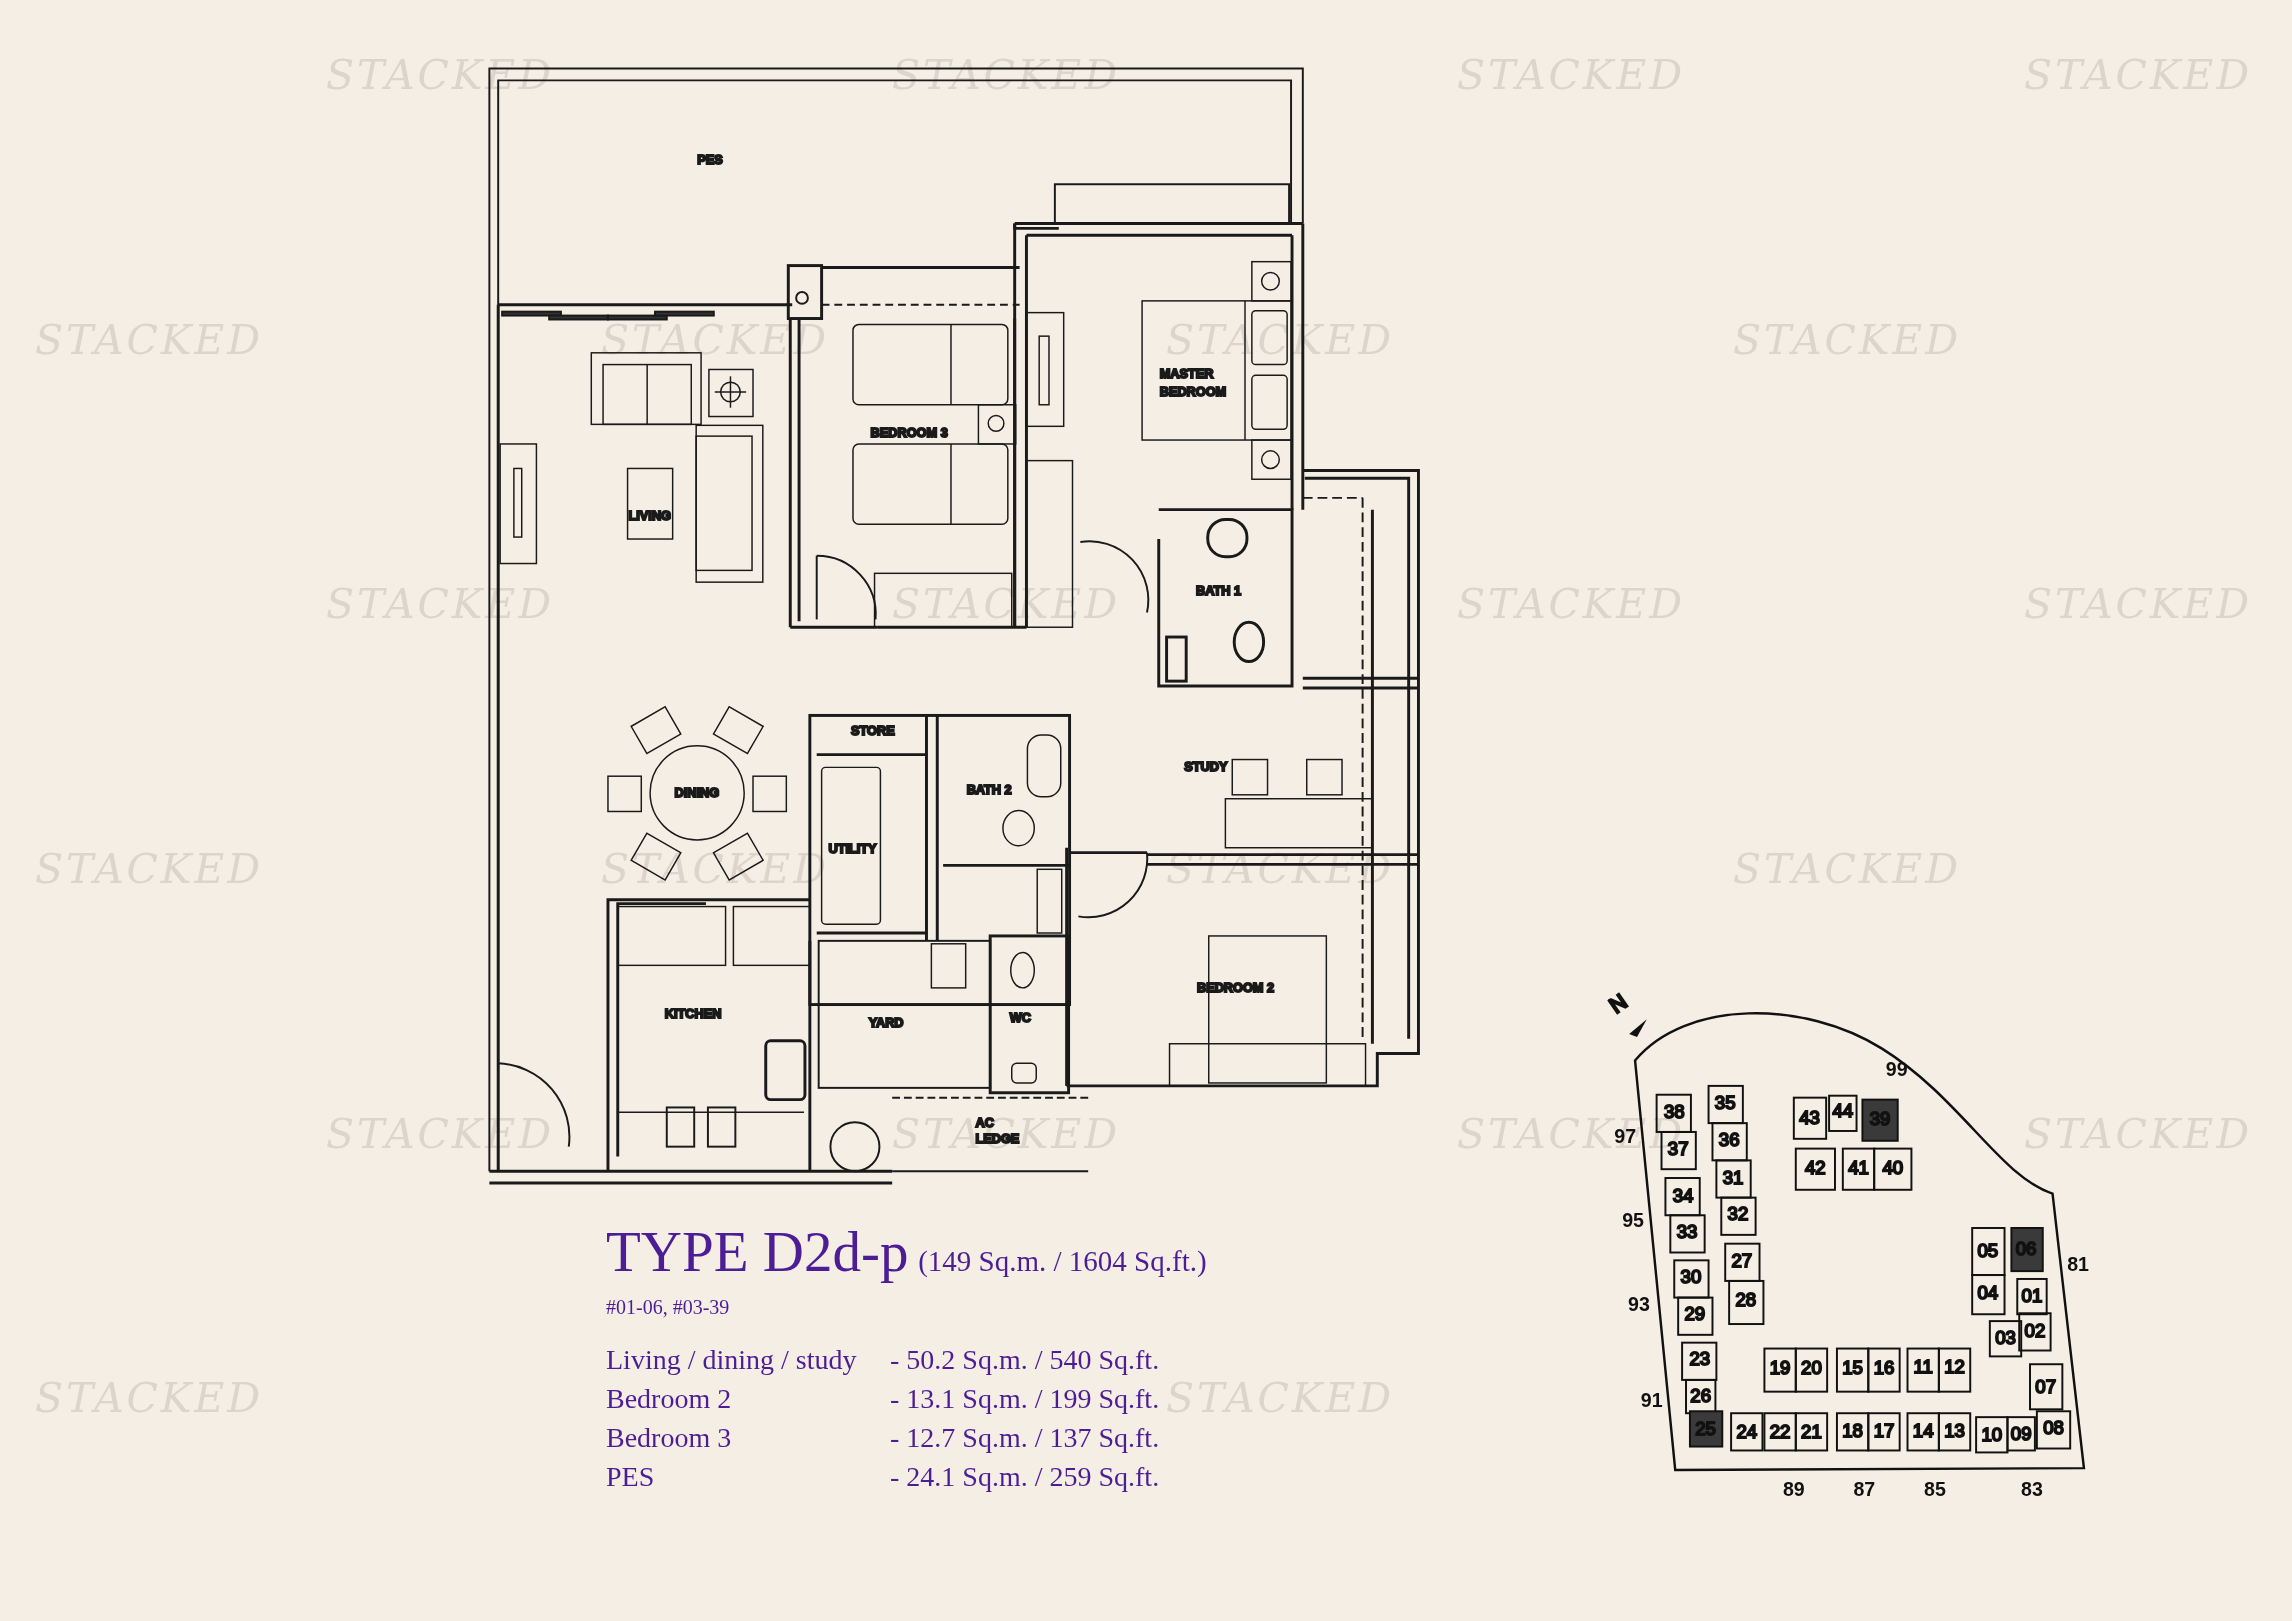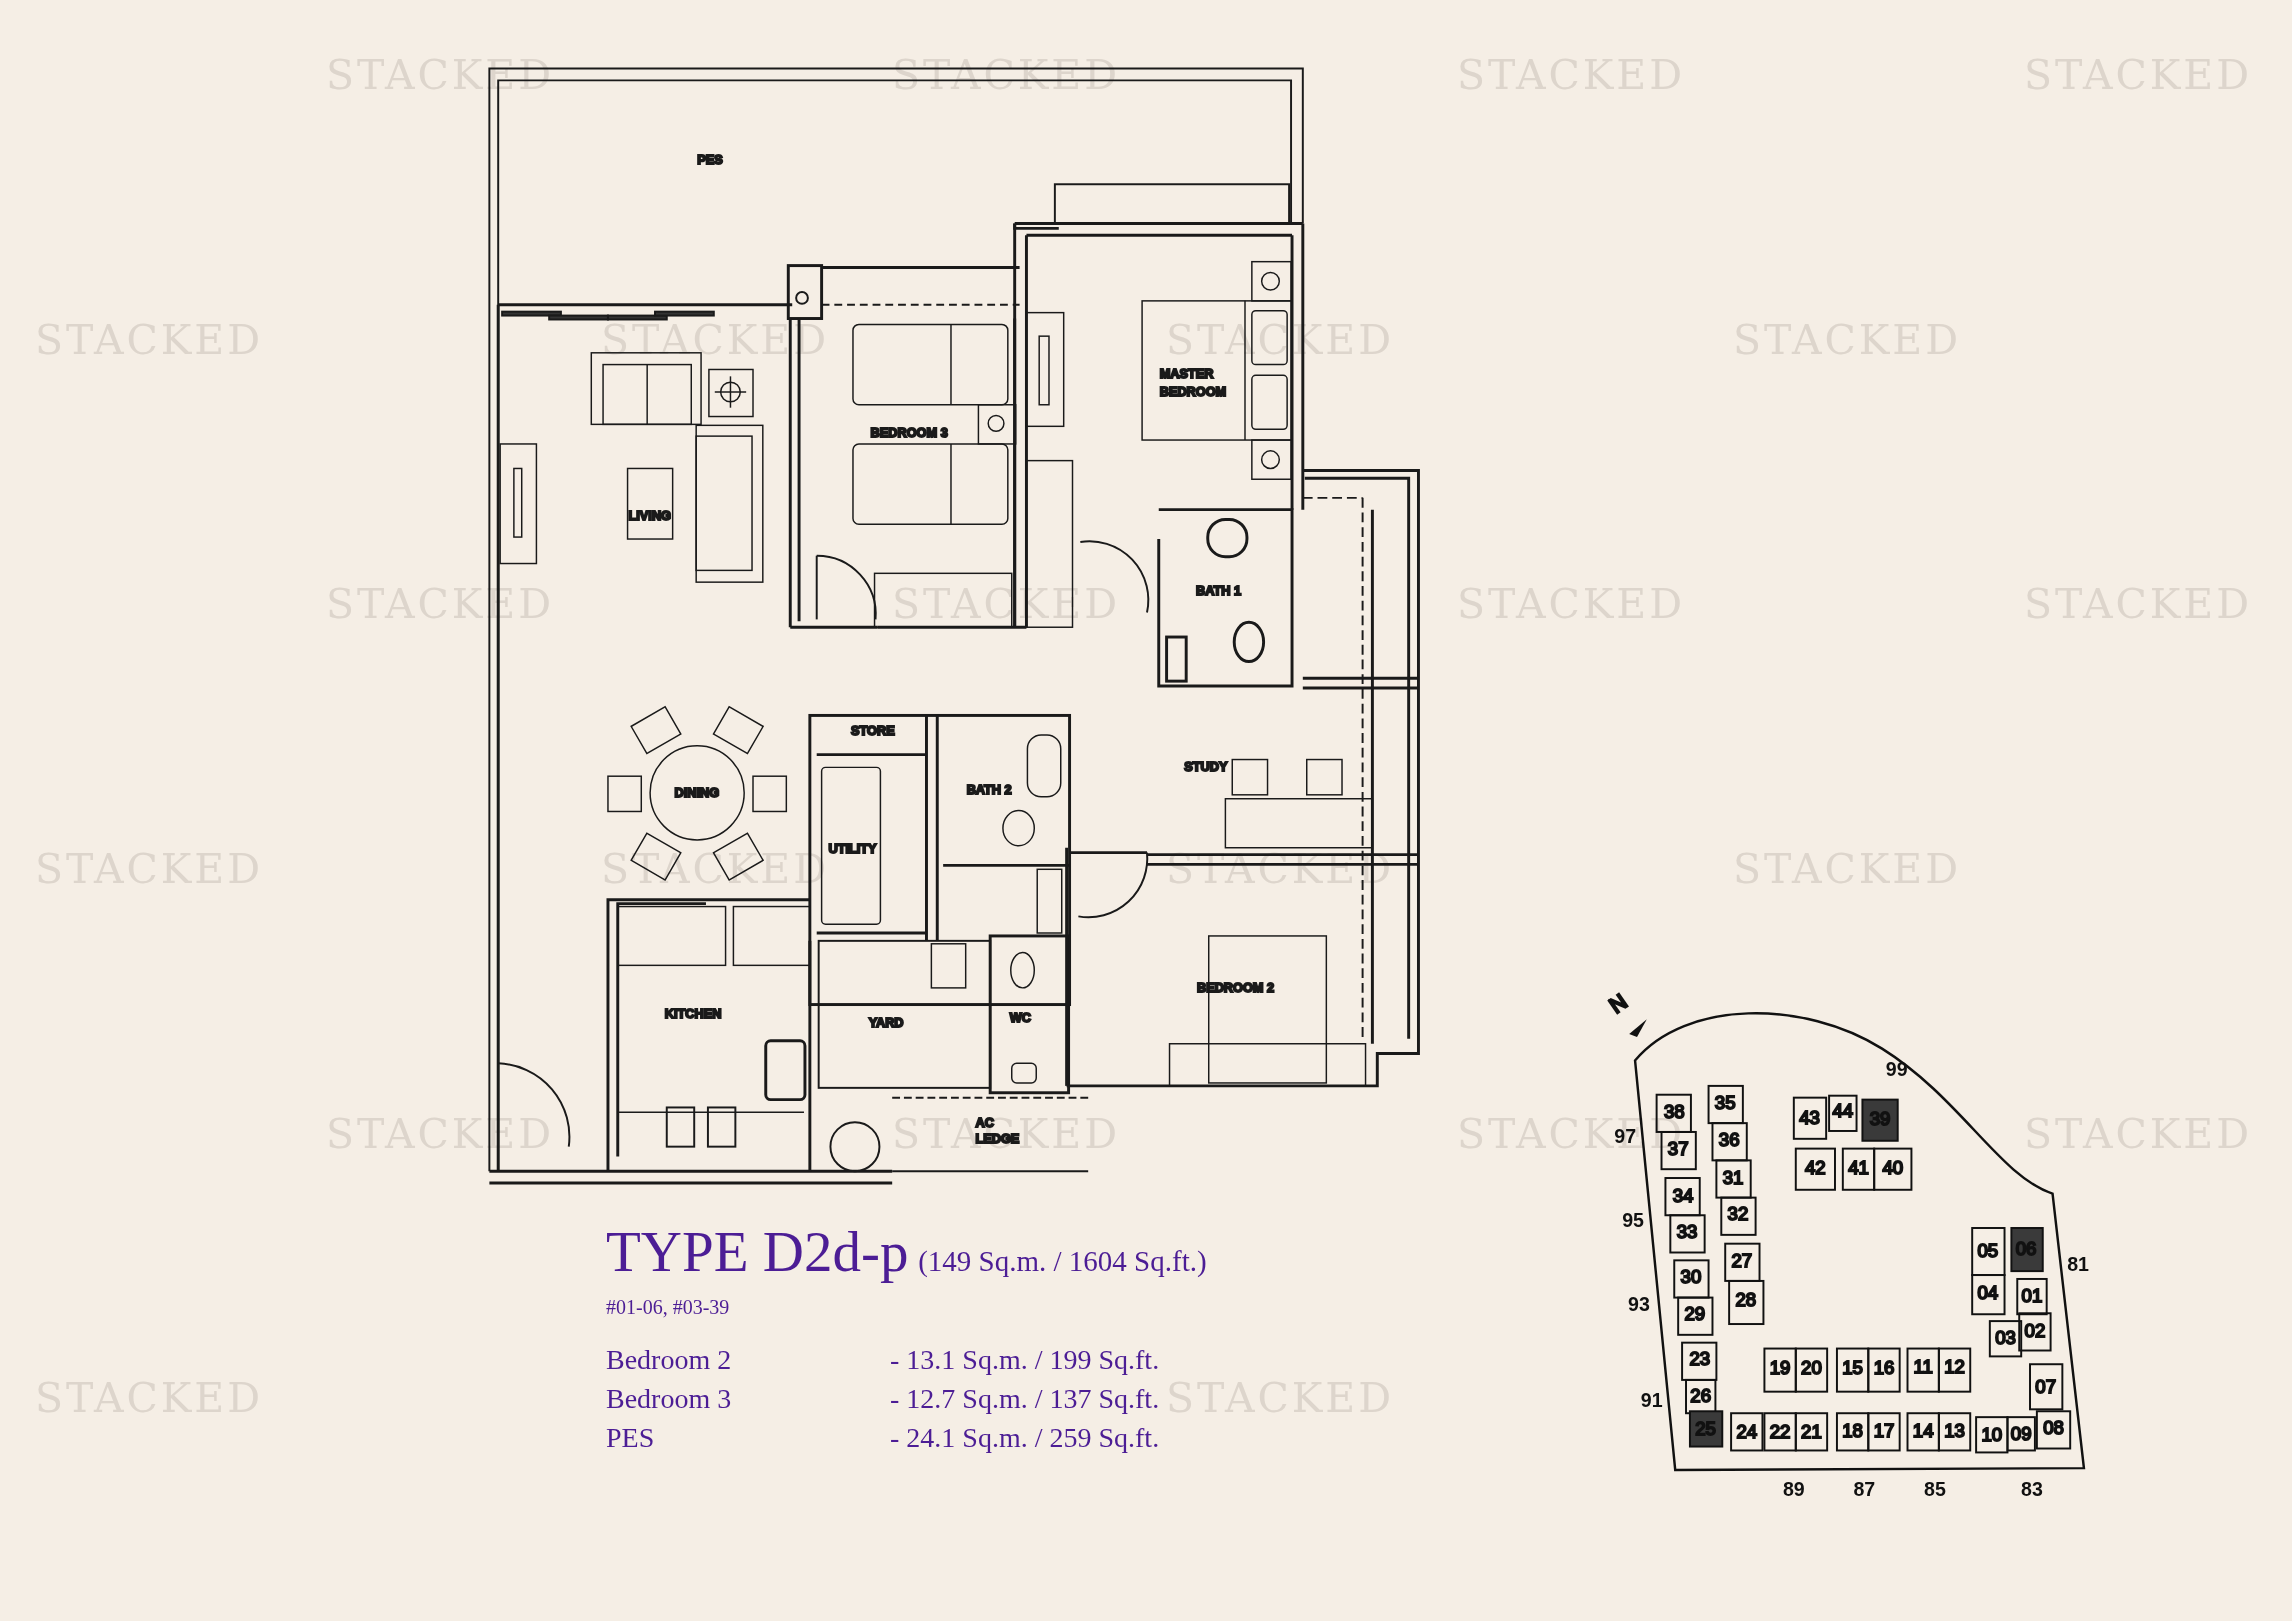--- a/index.html
+++ b/index.html
@@ -1,17 +1,17 @@
 <!DOCTYPE html>
 <html><head>
 <meta charset="utf-8">
 <style>
   html, body { margin:0; padding:0; }
   body { width:2293px; height:1621px; background:#f5eee5; position:relative; overflow:hidden; font-family:"Liberation Serif", serif; }
-  .wm { position:absolute; font-family:"DejaVu Serif", serif; font-size:41px; color:#ddd5cc; letter-spacing:2.9px; white-space:nowrap; pointer-events:none; }
+  .wm { position:absolute; font-family:"DejaVu Serif", serif; font-size:41px; color:#ddd5cc; letter-spacing:2.9px; white-space:nowrap; pointer-events:none;font-style:italic; }
   #plan { position:absolute; left:0; top:0; }
   .lbl { font-family:"Liberation Sans", sans-serif; font-weight:bold; font-size:13px; fill:#1a1a1a; }
   .info { position:absolute; left:606px; top:1223px; color:#4c1d95; }
   .title { font-size:57px; line-height:1; white-space:nowrap; }
   .title .sub { font-size:29px; margin-left:9.8px; }
   .units { font-size:20px; margin-top:15.7px; }
   .tbl { margin-top:21.6px; font-size:28px; line-height:39px; }
   .tbl .row { display:flex; }
   .tbl .room { width:284px; }
   #site { position:absolute; left:0; top:0; }
@@ -231,20 +231,24 @@
   <text class="lbl" x="995" y="1150">AC</text>
   <text class="lbl" x="995" y="1166">LEDGE</text>
 </svg>
 
 <div class="info">
   <div class="title">
     <span>TYPE D2d-p</span><span class="sub">(149 Sq.m. / 1604 Sq.ft.)</span>
   </div>
   <div class="units">#01-06, #03-39</div>
   <div class="tbl">
+    <div class="row">
+        <span class="room">Living / dining / study</span>
+        <span>- 50.2 Sq.m. / 540 Sq.ft.</span>
+      </div>
     <div class="row">
         <span class="room">Bedroom 2</span>
         <span>- 13.1 Sq.m. / 199 Sq.ft.</span>
       </div>
     <div class="row">
         <span class="room">Bedroom 3</span>
         <span>- 12.7 Sq.m. / 137 Sq.ft.</span>
       </div>
     <div class="row">
         <span class="room">PES</span>

